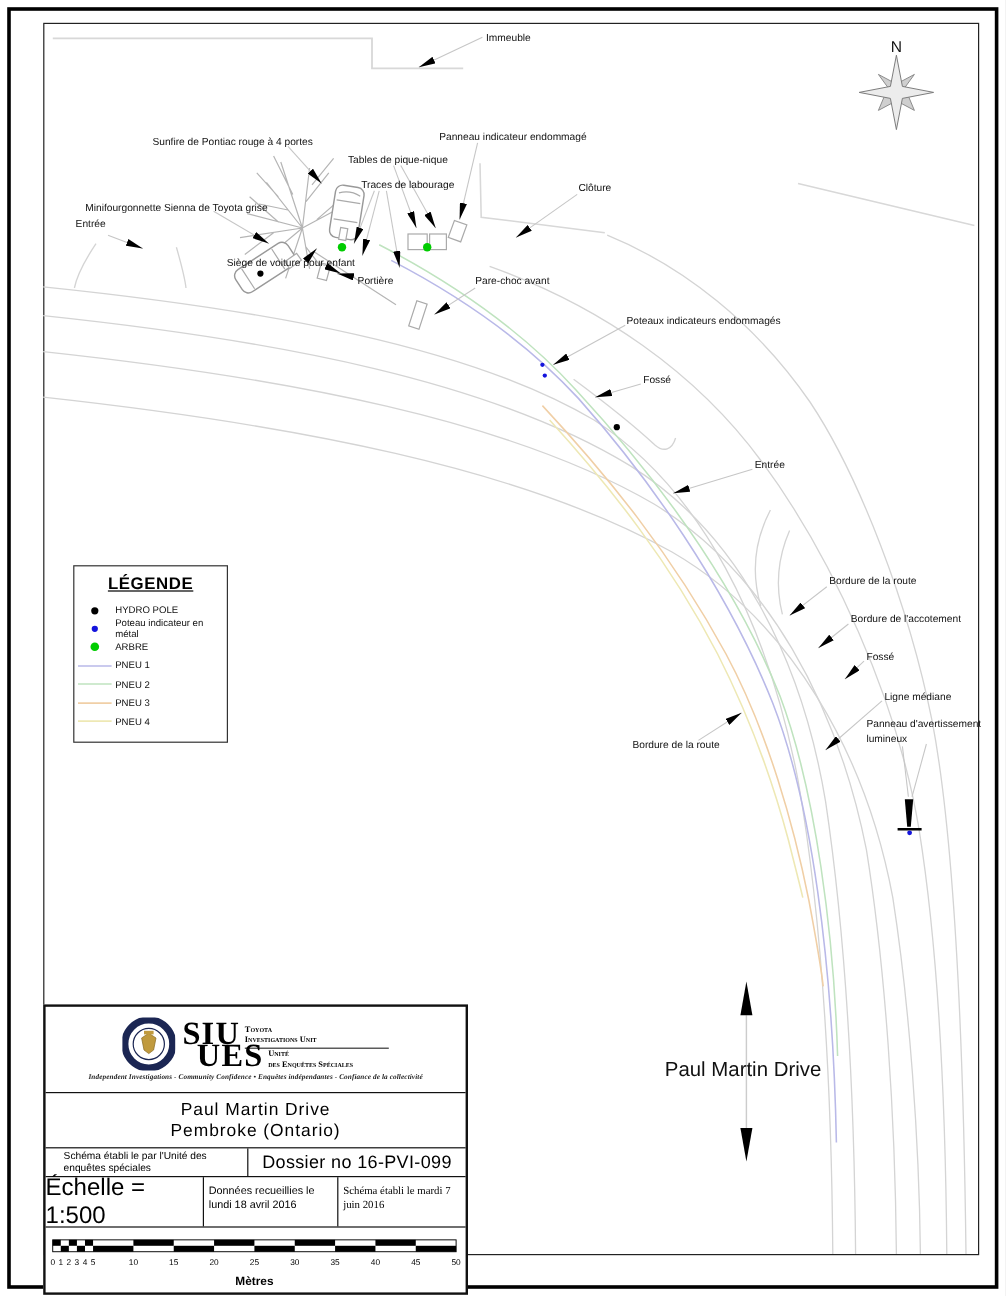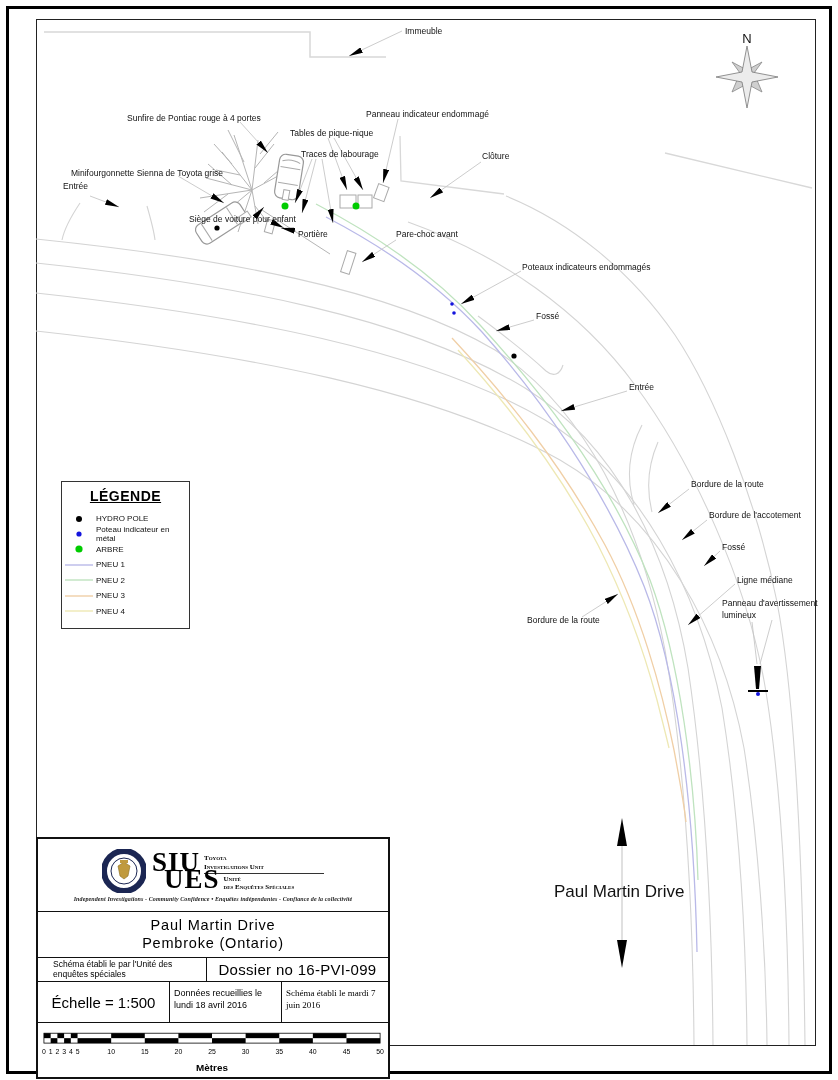--- a/index.html
+++ b/index.html
@@ -6,21 +6,21 @@
   .page{position:relative;width:838px;height:1080px;background:#ffffff;overflow:hidden;
         font-family:"Liberation Sans",sans-serif;}
   .outer-frame{position:absolute;inset:6px;border:3px solid #000;}
   .inner-frame{position:absolute;left:36px;top:19px;width:778px;height:1025px;border:1px solid #222;}
   svg text{font-family:"Liberation Sans",sans-serif;}
   .map-label{font-size:8.5px;fill:#111;}
   .pmd-label{font-size:17px;fill:#111;}
   .compass-n{font-size:13px;fill:#111;}
 
   
-  .legend{position:absolute;left:61px;top:481px;width:129px;height:148px;background:#fff;
+  .legend{position:absolute;left:61px;top:471px;width:129px;height:148px;background:#fff;
           border:1px solid #333;box-sizing:border-box;padding:4px 0 0 0;}
   .legend-title{font-size:14px;font-weight:bold;text-decoration:underline;text-align:center;
                 letter-spacing:0.5px;margin:2px 0 7px 0;}
   .legend-row{display:flex;align-items:center;height:15.4px;}
   .legend-swatch{width:34px;display:flex;justify-content:center;align-items:center;flex:0 0 34px;}
   .legend-label{font-size:8px;color:#111;}
 
   
   .tblock{position:absolute;left:36px;top:837px;width:354px;height:242px;background:#fff;
           border:2px solid #111;box-sizing:border-box;display:flex;flex-direction:column;}
@@ -40,21 +40,21 @@
   .tb-title{height:46px;border-bottom:1px solid #111;display:flex;flex-direction:column;
             align-items:center;justify-content:center;}
   .tb-title div{font-size:14.5px;letter-spacing:0.8px;color:#000;line-height:1.25;}
   .tb-row1{height:24px;border-bottom:1px solid #111;display:flex;padding-left:12px;}
   .cell-prepared{width:157px;border-right:1px solid #111;box-sizing:border-box;
                  font-size:8.5px;line-height:1.2;padding:1px 3px;color:#000;}
   .cell-dossier{flex:1;display:flex;align-items:center;justify-content:center;
                 font-size:15px;color:#000000;letter-spacing:0.3px;}
   .tb-row2{height:41px;border-bottom:1px solid #111;display:flex;}
   .cell-echelle{width:132px;border-right:1px solid #111;box-sizing:border-box;display:flex;
-                align-items:center;justify-content:center;font-size:15px;color:#000;}
+                align-items:center;justify-content:center;font-size:20px;color:#000;}
   .cell-donnees{width:112px;border-right:1px solid #111;box-sizing:border-box;font-size:9px;
                 padding:6px 4px;line-height:1.3;color:#000;}
   .cell-schema{flex:1;font-size:9px;padding:6px 4px;line-height:1.3;color:#000;font-family:Liberation Serif, serif;}
   .tb-scale{flex:1;display:flex;align-items:flex-end;justify-content:center;padding-top:4px;}
   .sb-num{font-size:7px;fill:#000;}
   .sb-unit{font-size:10px;font-weight:bold;fill:#000;}
 </style>
 </head>
 <body>
 

